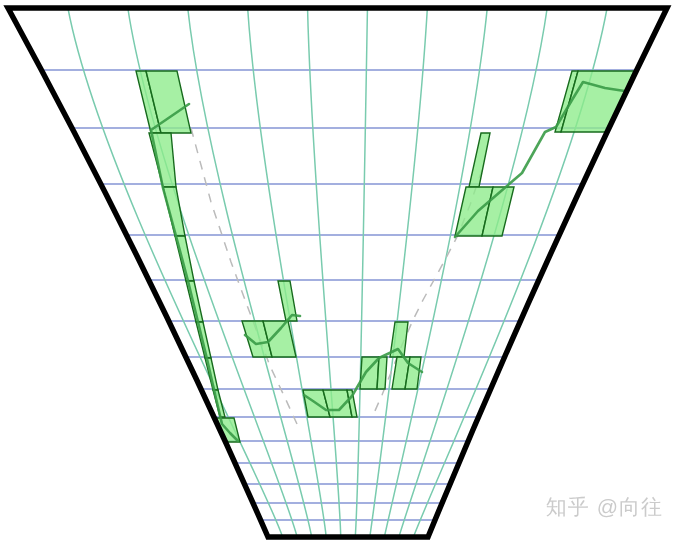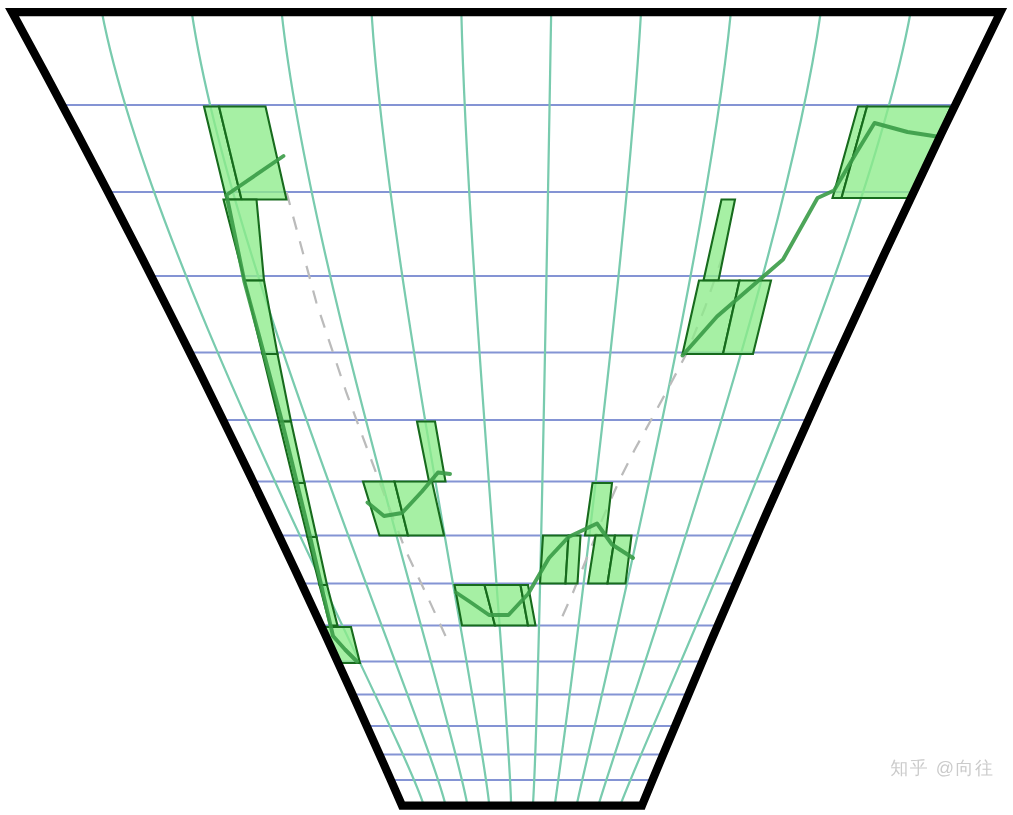--- a/index.html
+++ b/index.html
@@ -8,21 +8,21 @@
     width:675px;height:543px;
     background:#ffffff;
     overflow:hidden;
     font-family:"Liberation Sans","DejaVu Sans",sans-serif;
   }
   .stage svg{position:absolute;left:0;top:0;}
   .watermark{
     position:absolute;
     right:12px;
     bottom:22px;
-    font-size:12px;
+    font-size:21px;
     letter-spacing:1px;
     color:#cbcbcb;
     user-select:none;
     white-space:nowrap;
   }
 </style>
 </head>
 <body>
 
 <div class="stage">

